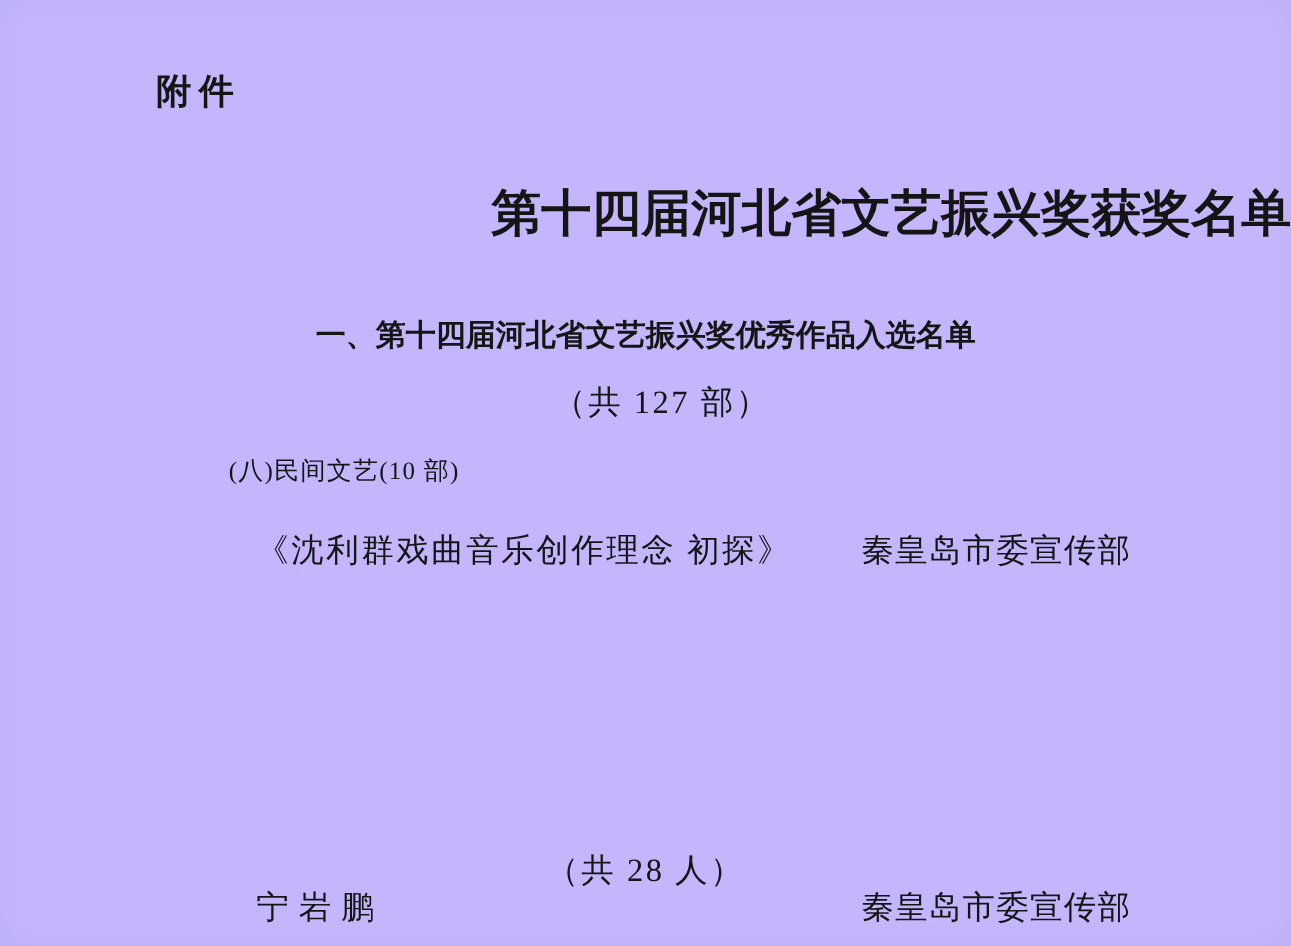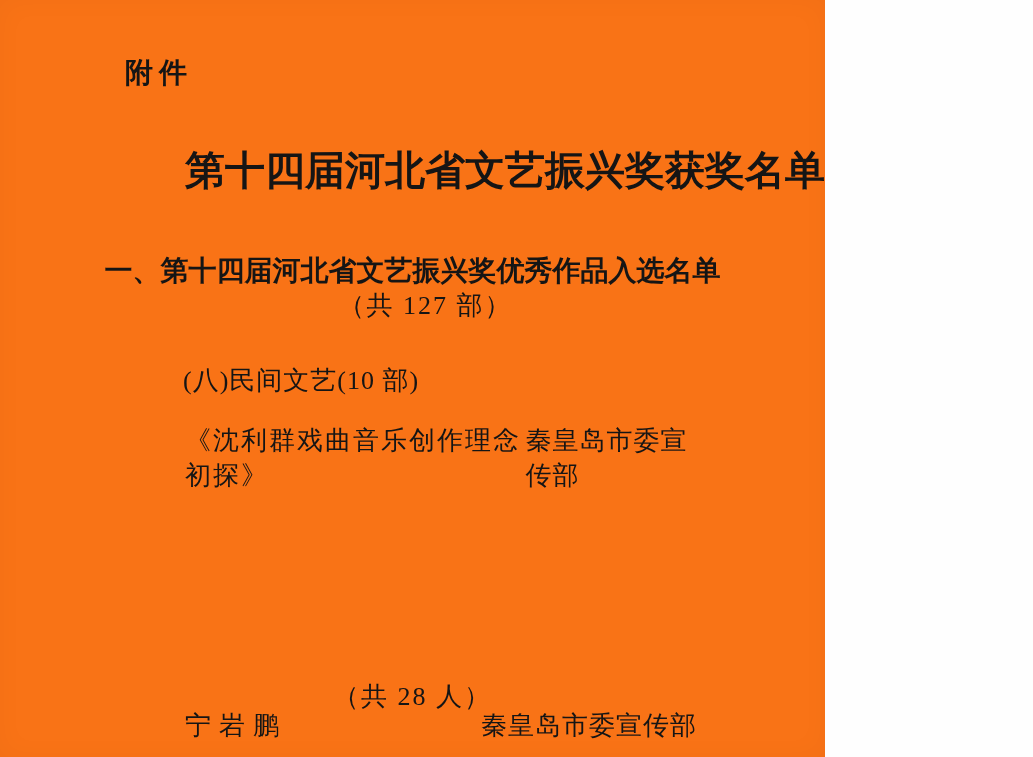--- a/index.html
+++ b/index.html
@@ -6,23 +6,23 @@
   html, body {
     width: 1033px;
     height: 757px;
     background: #fefefe;
     overflow: hidden;
     font-family: "Liberation Serif", serif;
     color: #151515;
   }
   .page {
     position: relative;
-    width: 825px;
+    width: 1033px;
     height: 757px;
-    background: #f97316;
+    background: #c4b5fd;
   }
   
   .page::after {
     content: "";
     position: absolute;
     inset: 0;
     pointer-events: none;
     box-shadow: inset 0 0 28px rgba(0,0,0,0.03);
   }
   .attachment-label {
@@ -45,54 +45,54 @@
     font-size: 40px;
     letter-spacing: 0px;
   }
   .section-heading {
     position: absolute;
     left: 0;
     width: 100%;
     text-align: center;
     font-family: "Liberation Sans", sans-serif;
     font-weight: 700;
-    font-size: 28px;
+    font-size: 24px;
     letter-spacing: 0px;
   }
   .heading-1 { top: 252px; }
   .heading-2 { top: 583px; }
   .count-note {
     position: absolute;
     left: 0;
     width: 100%;
     text-align: center;
     font-size: 26px;
     letter-spacing: 2px;
   }
-  .count-1 { top: 288px; padding-left: 26px; }
+  .count-1 { top: 304px; padding-left: 26px; }
   .count-2 { top: 643px; margin-top: 36px; }
   .category-line {
     position: absolute;
     left: 183px;
     top: 363px;
-    font-size: 26px;
+    font-size: 20px;
     letter-spacing: 1px;
   }
   .entry-row {
     position: absolute;
     left: 185px;
     right: 128px;
     display: flex;
     justify-content: space-between;
     align-items: baseline;
     font-size: 26px;
   }
   .row-1 { top: 423px; }
   .row-2 { top: 708px; gap: 43px; }
-  .entry-left { letter-spacing: 2px; }
+  .entry-left { letter-spacing: 2px; margin-left: 20px; }
   .entry-left.person { letter-spacing: 8px; }
   .entry-right { letter-spacing: 1px; }
 </style>
 </head>
 <body>
 
 <div class="page">
 
   <div class="attachment-label">附件</div>
 

